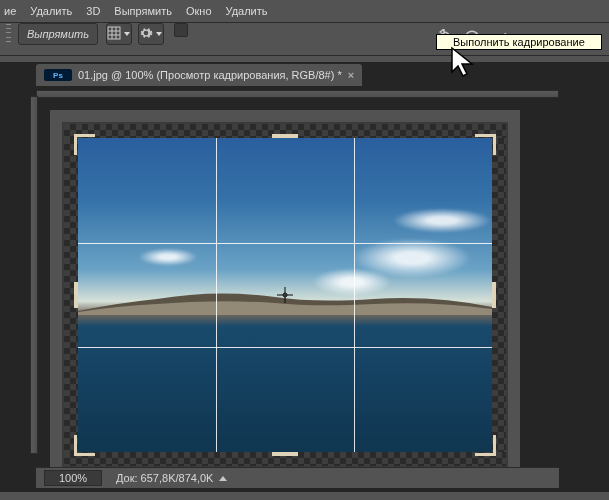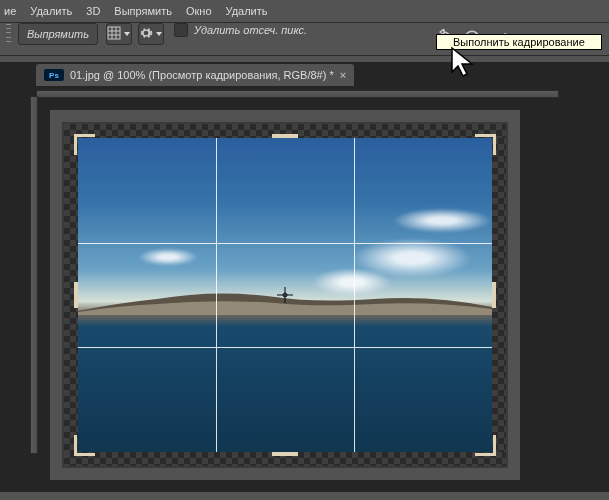--- a/index.html
+++ b/index.html
@@ -119,21 +119,21 @@
     align-items: center;
     height: 22px;
     background: #535353;
     border-radius: 3px 3px 0 0;
     padding: 0 8px;
     color: #dcdcdc;
     font-size: 11px;
     gap: 6px;
   }
   .tab .ps-tag {
-    width: 20px;
+    width: 28px;
     height: 12px;
     background: #001a33;
     border-radius: 2px;
     font-size: 8px;
     color: #5db4ff;
     display: flex;
     align-items: center;
     justify-content: center;
     font-weight: bold;
   }
@@ -357,21 +357,20 @@
   <div style="width:6px"></div>
   <div class="btn icon-btn dd">
     <span class="icon">
       <svg width="14" height="14" viewBox="0 0 24 24">
           <path fill="#c8c8c8" d="M12 8a4 4 0 100 8 4 4 0 000-8zm9 4l2 1-1 3-2-1a8 8 0 01-2 2l1 2-3 1-1-2h-4l-1 2-3-1 1-2a8 8 0 01-2-2l-2 1-1-3 2-1v-0l-2-1 1-3 2 1a8 8 0 012-2l-1-2 3-1 1 2h4l1-2 3 1-1 2a8 8 0 012 2l2-1 1 3-2 1z"></path>
         </svg>
     </span>
   </div>
   <label class="checkbox">
     <span class="cb-box"></span>
-    <span>Удалить отсеч. пикс.</span>
   </label>
 
   <div class="right-actions">
     <span class="icon">
       <svg width="18" height="18" viewBox="0 0 24 24">
           <path fill="none" stroke="#c8c8c8" stroke-width="2" d="M4 12a8 8 0 108-8v4L7 4l5-4v4a8 8 0 11-8 8z"></path>
         </svg>
     </span>
     <span class="icon">
       <svg width="18" height="18" viewBox="0 0 24 24">
@@ -447,13 +446,18 @@
             <g stroke="#0a0a0a" stroke-width="1">
               <line x1="8" y1="0" x2="8" y2="16"></line>
               <line x1="0" y1="8" x2="16" y2="8"></line>
               <circle cx="8" cy="8" r="2" fill="none"></circle>
             </g>
           </svg>
       </div>
     </div>
   </div>
 
+  <div class="statusbar">
+    <div class="zoom">100%</div>
+    <span>Док: 657,8K/874,0K</span>
+    <span class="caret"></span>
+  </div>
 </div>
 
 </body></html>

